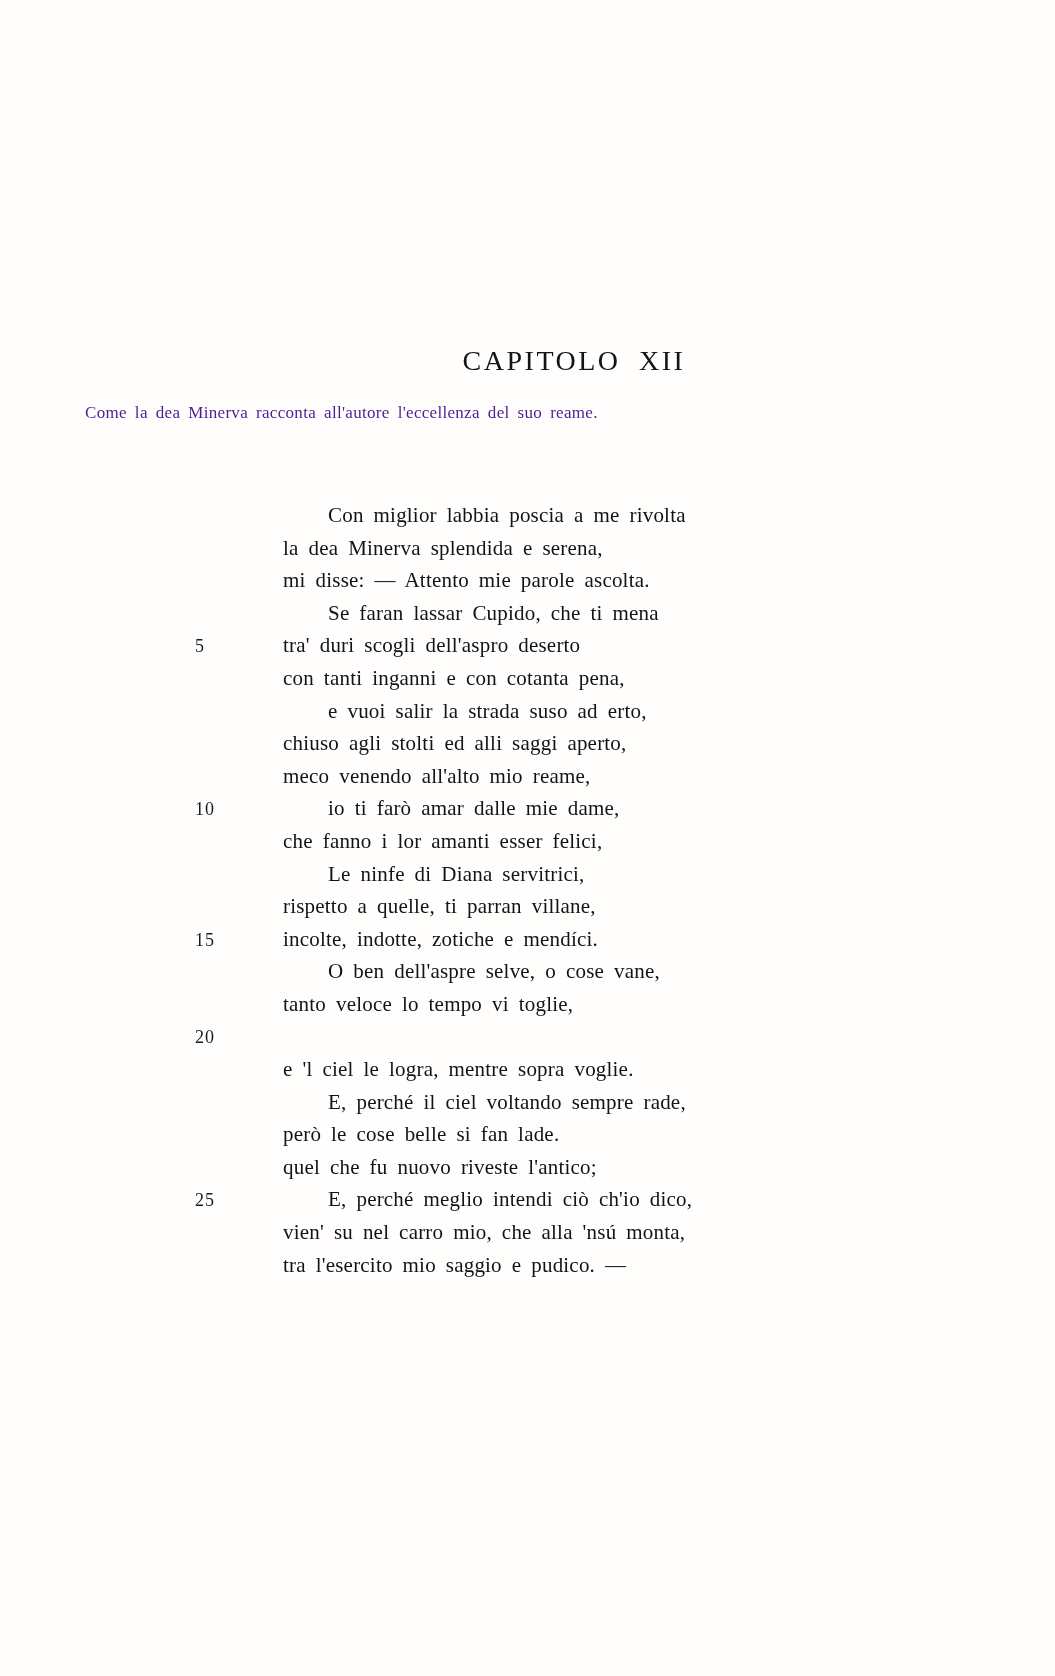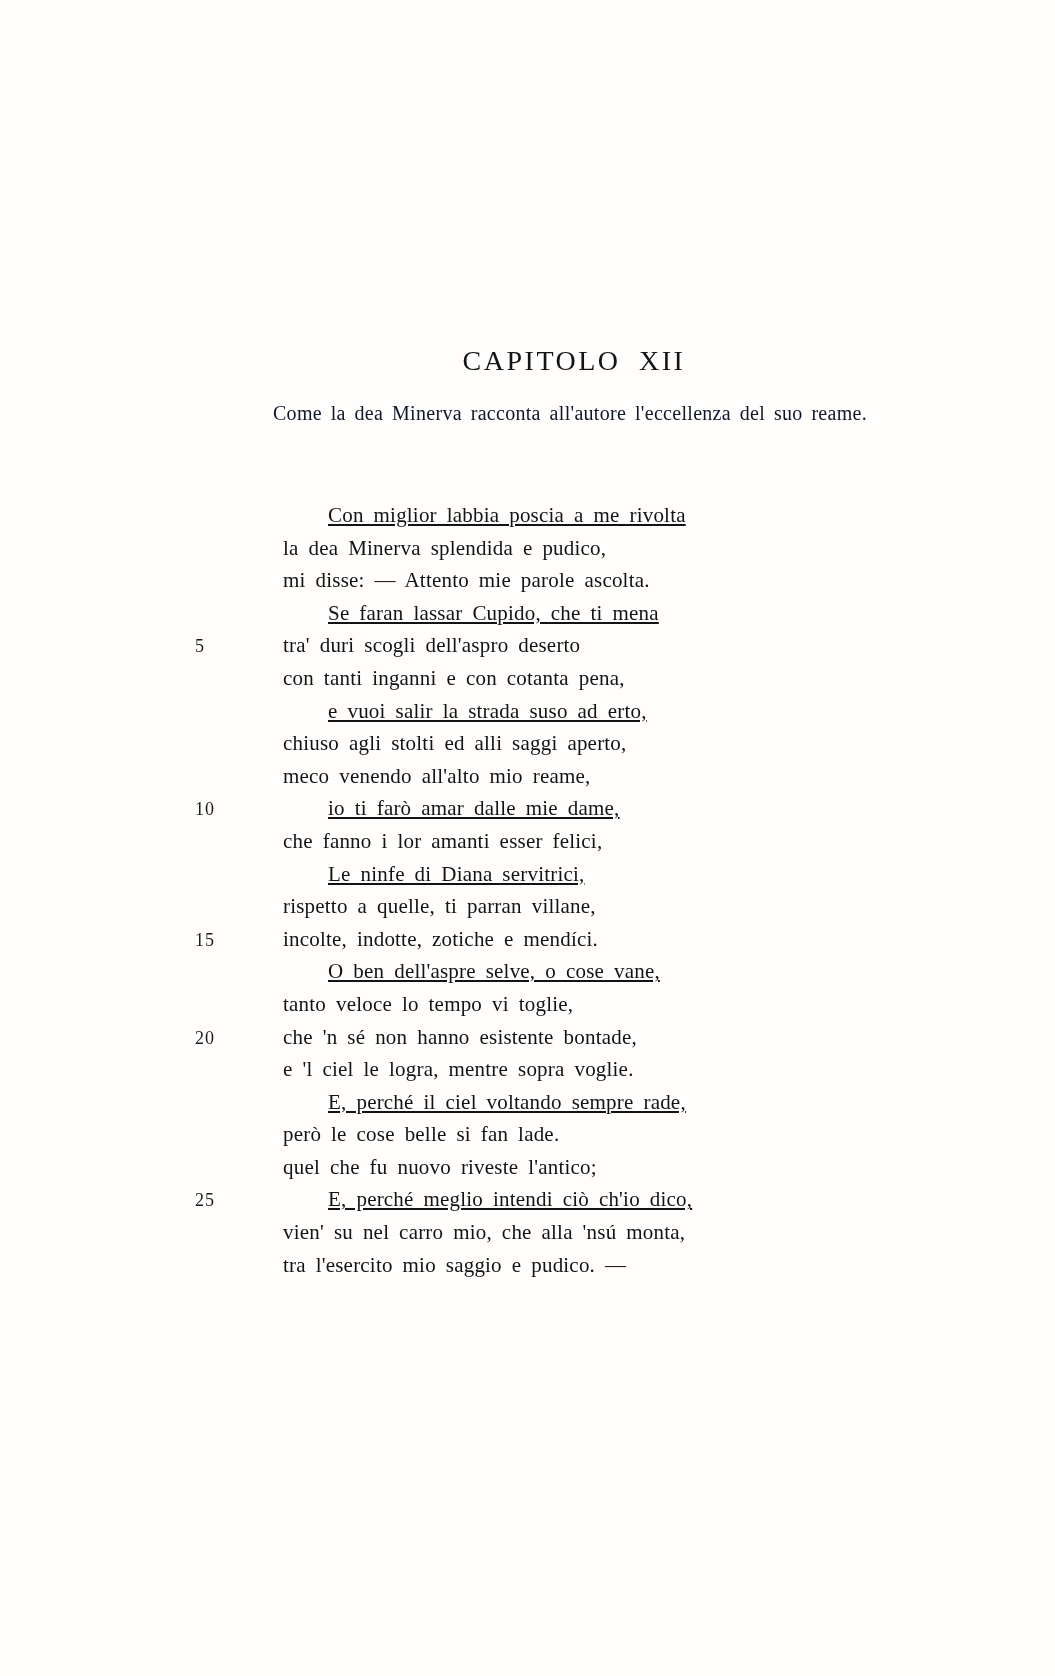--- a/index.html
+++ b/index.html
@@ -23,26 +23,26 @@
     line-height: 30px;
     letter-spacing: 2.5px;
     word-spacing: 9px;
     font-weight: normal;
     margin: 4px;
     color: #141414;
   }
   .argument {
     position: absolute;
     top: 400px; left: 85px; width: 970px;
-    text-align: center;
-    font-size: 20px;
+    text-align: left;
+    font-size: 17px;
     line-height: 26px;
     letter-spacing: 0.3px;
     word-spacing: 3.5px;
-    color: #0f172a;
+    color: #4c1d95;
   }
   .poem {
     position: absolute;
     top: 499px; left: 195px; width: 760px;
   }
   .poem-line {
     display: flex;
     align-items: baseline;
     height: 32.6px;
     line-height: 32.6px;
@@ -54,38 +54,38 @@
     letter-spacing: 1px;
     color: #1a1a1a;
     font-variant-numeric: oldstyle-nums;
   }
   .verse {
     font-size: 21px;
     letter-spacing: 0.2px;
     word-spacing: 4.5px;
     color: #131313;
   }
-  .poem-line.indent .verse { padding-left: 45px; text-decoration: underline; }
+  .poem-line.indent .verse { padding-left: 45px; }
 </style>
 </head>
 <body>
 
 <div class="page">
   <h1 class="chapter-title">CAPITOLO XII</h1>
 
   <div class="argument">Come la dea Minerva racconta all'autore l'eccellenza del suo reame.</div>
 
   <div class="poem" id="poem">
       <div class="poem-line indent">
         <span class="line-num"></span>
         <span class="verse">Con miglior labbia poscia a me rivolta</span>
       </div>
       <div class="poem-line">
         <span class="line-num"></span>
-        <span class="verse">la dea Minerva splendida e pudico,</span>
+        <span class="verse">la dea Minerva splendida e serena,</span>
       </div>
       <div class="poem-line">
         <span class="line-num"></span>
         <span class="verse">mi disse: — Attento mie parole ascolta.</span>
       </div>
       <div class="poem-line indent">
         <span class="line-num"></span>
         <span class="verse">Se faran lassar Cupido, che ti mena</span>
       </div>
       <div class="poem-line">
@@ -131,21 +131,20 @@
       <div class="poem-line indent">
         <span class="line-num"></span>
         <span class="verse">O ben dell'aspre selve, o cose vane,</span>
       </div>
       <div class="poem-line">
         <span class="line-num"></span>
         <span class="verse">tanto veloce lo tempo vi toglie,</span>
       </div>
       <div class="poem-line">
         <span class="line-num">20</span>
-        <span class="verse">che 'n sé non hanno esistente bontade,</span>
       </div>
       <div class="poem-line">
         <span class="line-num"></span>
         <span class="verse">e 'l ciel le logra, mentre sopra voglie.</span>
       </div>
       <div class="poem-line indent">
         <span class="line-num"></span>
         <span class="verse">E, perché il ciel voltando sempre rade,</span>
       </div>
       <div class="poem-line">

